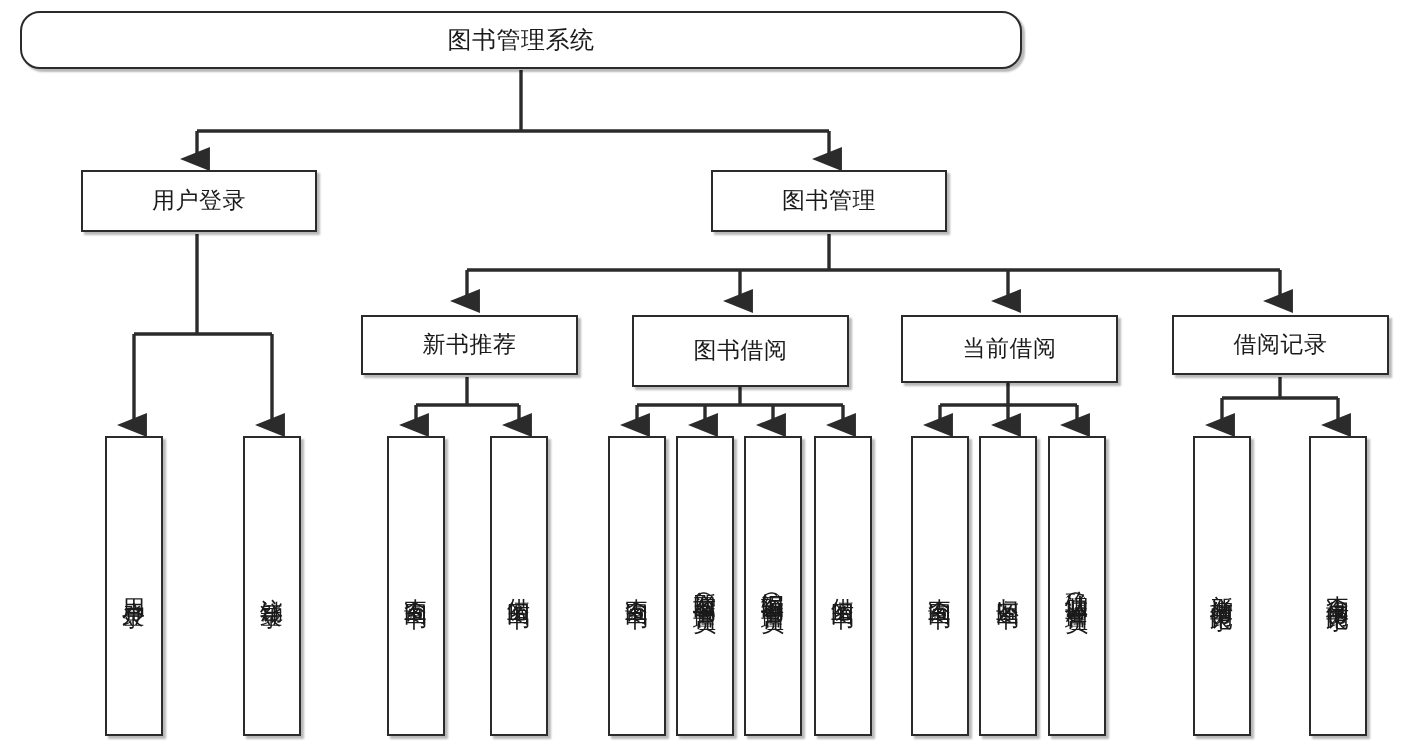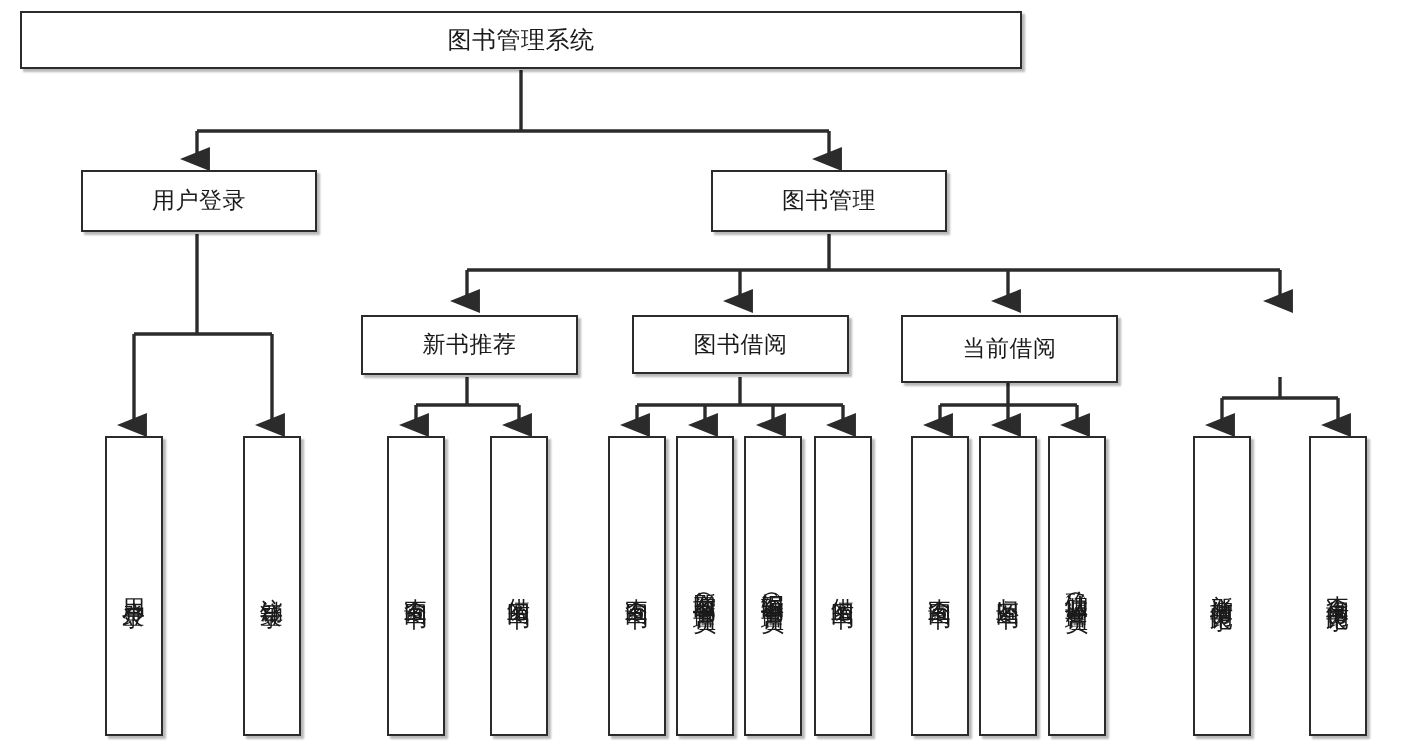--- a/index.html
+++ b/index.html
@@ -123,44 +123,47 @@
       <path d="M 1008,405 L 1008,424" marker-end="url(#arrowhead)"></path>
       <path d="M 1077,405 L 1077,424" marker-end="url(#arrowhead)"></path>
 
       <path d="M 1280,377 L 1280,398"></path>
       <path d="M 1222,398 L 1338,398"></path>
       <path d="M 1222,398 L 1222,424" marker-end="url(#arrowhead)"></path>
       <path d="M 1338,398 L 1338,424" marker-end="url(#arrowhead)"></path>
     </g>
   </svg>
 
-  <div class="node h root" style="left:20px; top:11px; width:1002px; height:58px;">
+  <div class="node h root" style="left:20px; top:11px; width:1002px; height:58px;border-radius:20px;">
     <span class="lbl">图书管理系统</span>
   </div>
 
   <div class="node h" style="left:81px; top:170px; width:236px; height:62px;">
     <span class="lbl">用户登录</span>
   </div>
 
   <div class="node h" style="left:711px; top:170px; width:236px; height:62px;">
     <span class="lbl">图书管理</span>
   </div>
 
   <div class="node h" style="left:361px; top:315px; width:217px; height:60px;justify-content:center;">
     <span class="lbl">新书推荐</span>
   </div>
 
-  <div class="node h" style="left:632px; top:315px; width:217px; height:59px;">
+  <div class="node h" style="left:632px; top:315px; width:217px; height:72px;">
     <span class="lbl">图书借阅</span>
   </div>
 
   <div class="node h" style="left:901px; top:315px; width:217px; height:68px;">
     <span class="lbl">当前借阅</span>
   </div>
 
+  <div class="node h" style="left:1172px; top:315px; width:217px; height:60px;">
+    <span class="lbl">借阅记录</span>
+  </div>
 
   <div class="node v" style="left:105px; top:436px; width:58px; height:300px;">
     <span class="lbl">用户登录</span>
   </div>
 
   <div class="node v" style="left:243px; top:436px; width:58px; height:300px;">
     <span class="lbl">注销登录</span>
   </div>
 
   <div class="node v" style="left:387px; top:436px; width:58px; height:300px;">

